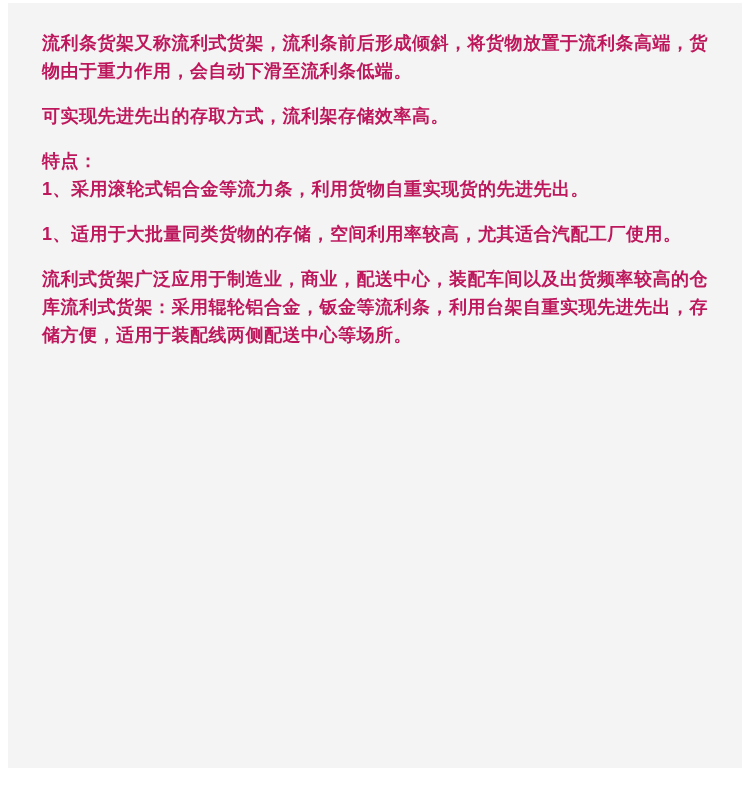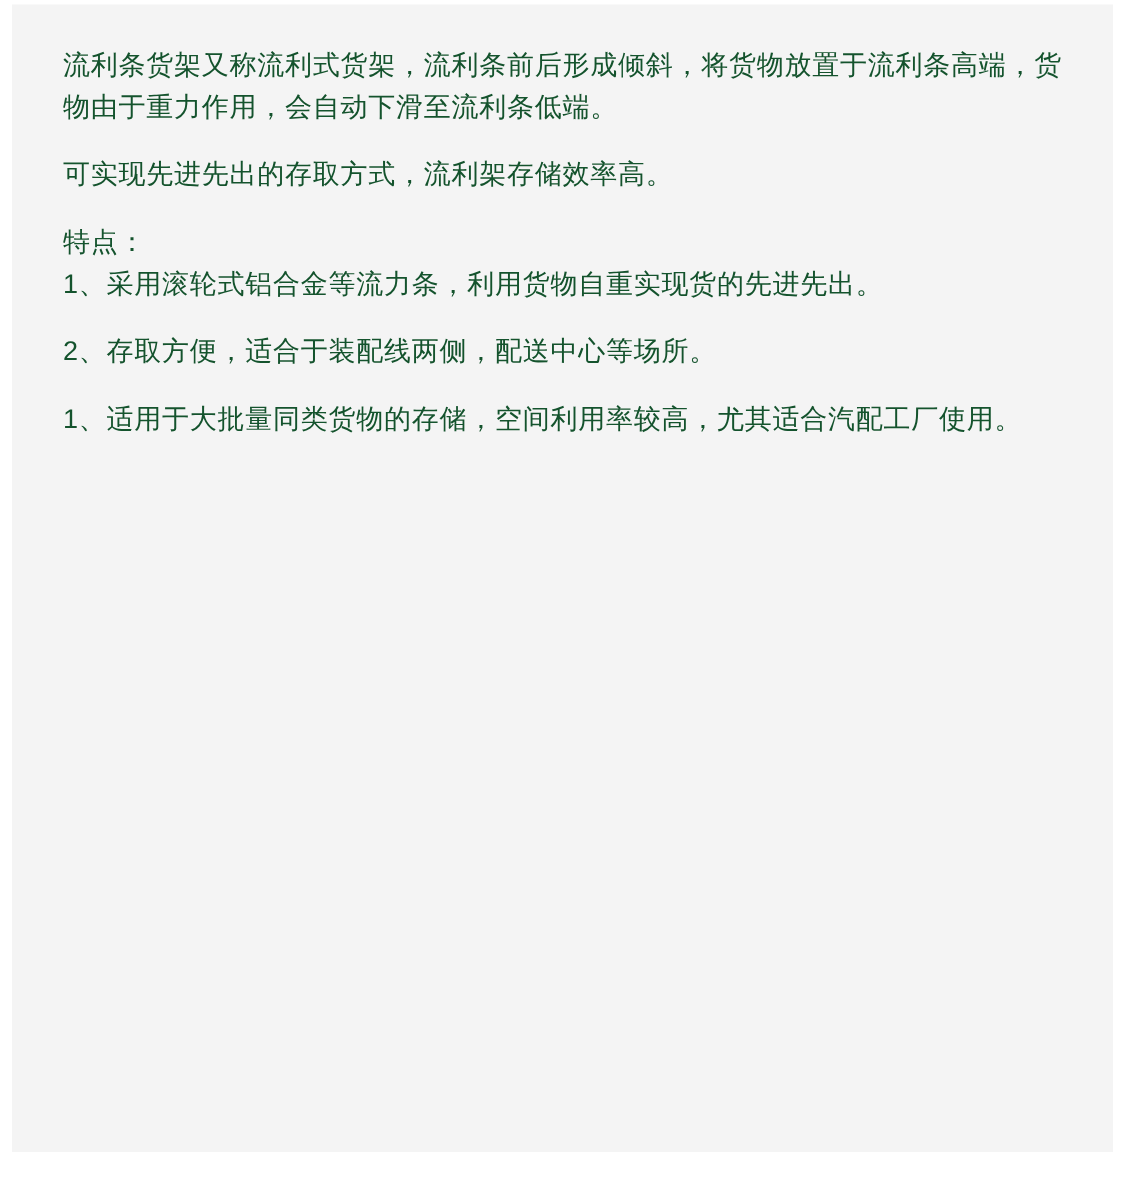--- a/index.html
+++ b/index.html
@@ -20,31 +20,33 @@
     box-sizing: border-box;
     background: #f4f4f4;
     padding: 26px 30px 0 34px;
     overflow: hidden;
   }
   .panel p {
     margin: 0 0 17px 0;
     font-size: 18px;
     line-height: 28px;
     letter-spacing: 0.5px;
-    color: #14532d;
+    color: #be185d;
     white-space: pre;
-    font-weight: 400;
+    font-weight: 700;
   }
 </style>
 </head>
 <body>
 
 <div class="page">
   <div class="panel">
     <p>流利条货架又称流利式货架，流利条前后形成倾斜，将货物放置于流利条高端，货
 物由于重力作用，会自动下滑至流利条低端。</p>
     <p>可实现先进先出的存取方式，流利架存储效率高。</p>
     <p>特点：
 1、采用滚轮式铝合金等流力条，利用货物自重实现货的先进先出。</p>
-    <p>2、存取方便，适合于装配线两侧，配送中心等场所。</p>
     <p>1、适用于大批量同类货物的存储，空间利用率较高，尤其适合汽配工厂使用。</p>
+    <p>流利式货架广泛应用于制造业，商业，配送中心，装配车间以及出货频率较高的仓
+库流利式货架：采用辊轮铝合金，钣金等流利条，利用台架自重实现先进先出，存
+储方便，适用于装配线两侧配送中心等场所。</p>
   </div>
 </div>
 
 </body></html>

